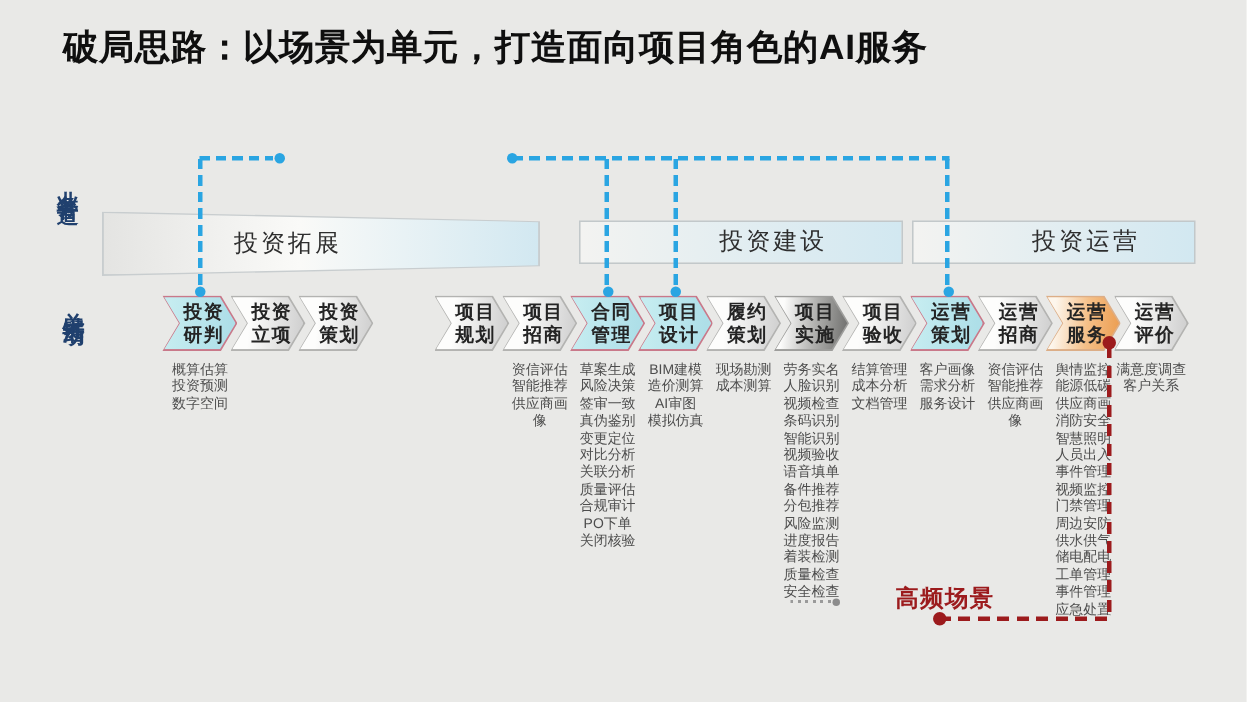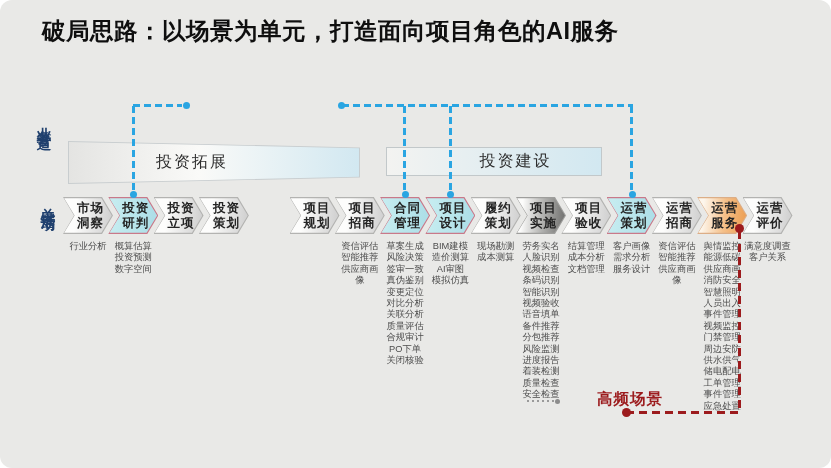--- a/index.html
+++ b/index.html
@@ -1,17 +1,17 @@
 <!DOCTYPE html>
 <html><head>
 <meta charset="utf-8">
 <style>
   html,body{margin:0;padding:0;}
   body{font-family:"Liberation Sans","DejaVu Sans",sans-serif;}
-  .slide{position:relative;width:831px;height:468px;background:#e9e9e7;overflow:hidden;border-radius:12px;}
+  .slide{position:relative;width:831px;height:468px;background:#e9e9e7;overflow:hidden;}
 
   .title{position:absolute;left:42px;top:15px;font-size:23.5px;font-weight:bold;color:#0f0f0f;letter-spacing:0.5px;white-space:nowrap;}
 
   .side-label{position:absolute;writing-mode:vertical-lr;text-orientation:upright;
     font-size:14.5px;font-weight:bold;color:#20406e;letter-spacing:3px;line-height:16px;}
   #lbl-pipeline{left:36px;top:115px;}
   #lbl-activities{left:40px;top:196px;}
 
   
   .band{position:absolute;top:147px;height:29px;border:1px solid #c2c8ca;box-sizing:border-box;
@@ -70,32 +70,25 @@
   <div class="side-label" id="lbl-activities">关键活动</div>
 
   <div class="funnel">
     <div class="funnel-in">
       <span class="band-text">投资拓展</span>
     </div>
   </div>
   <div class="band" id="band-build">
     <span>投资建设</span>
   </div>
+  <div class="band" id="band-operate">
+    <span>投资运营</span>
+  </div>
 
   <div id="stages">
-  <div class="stage" style="left: 63px;">
-    <div class="chev t-normal">
-      <div class="chev-in"></div>
-      <div class="chev-label">市场
-洞察</div>
-    </div>
-    <div class="col-list">
-          <div class="act">行业分析</div>
-        </div>
-  </div>
 
   <div class="stage" style="left: 108.3px;">
     <div class="chev t-cyan">
       <div class="chev-in"></div>
       <div class="chev-label">投资
 研判</div>
     </div>
     <div class="col-list">
           <div class="act">概算估算</div>
           <div class="act">投资预测</div>

